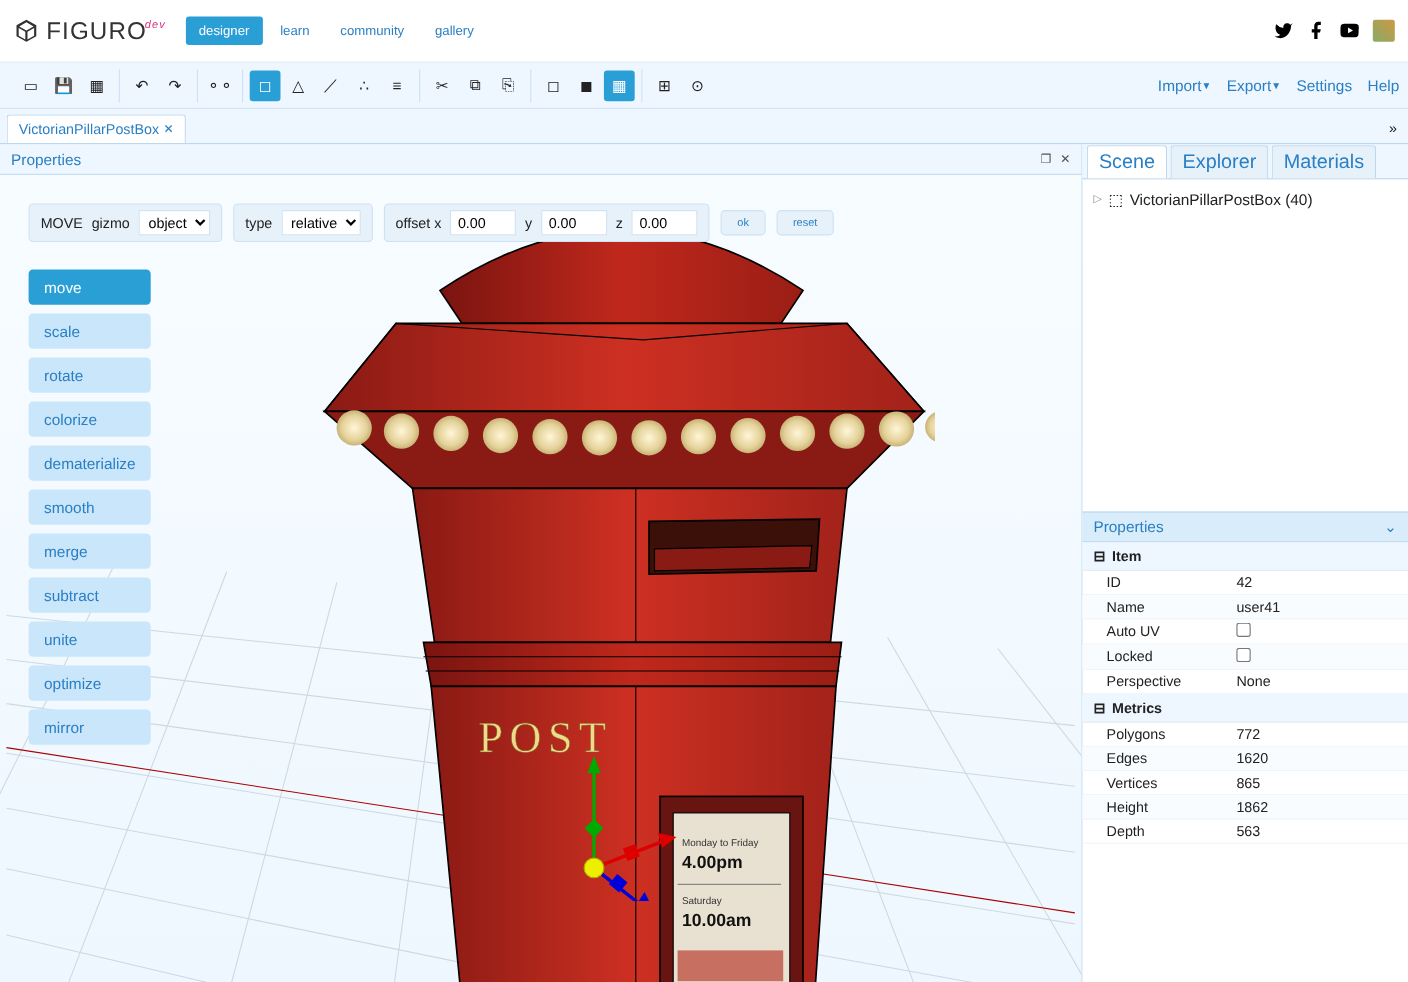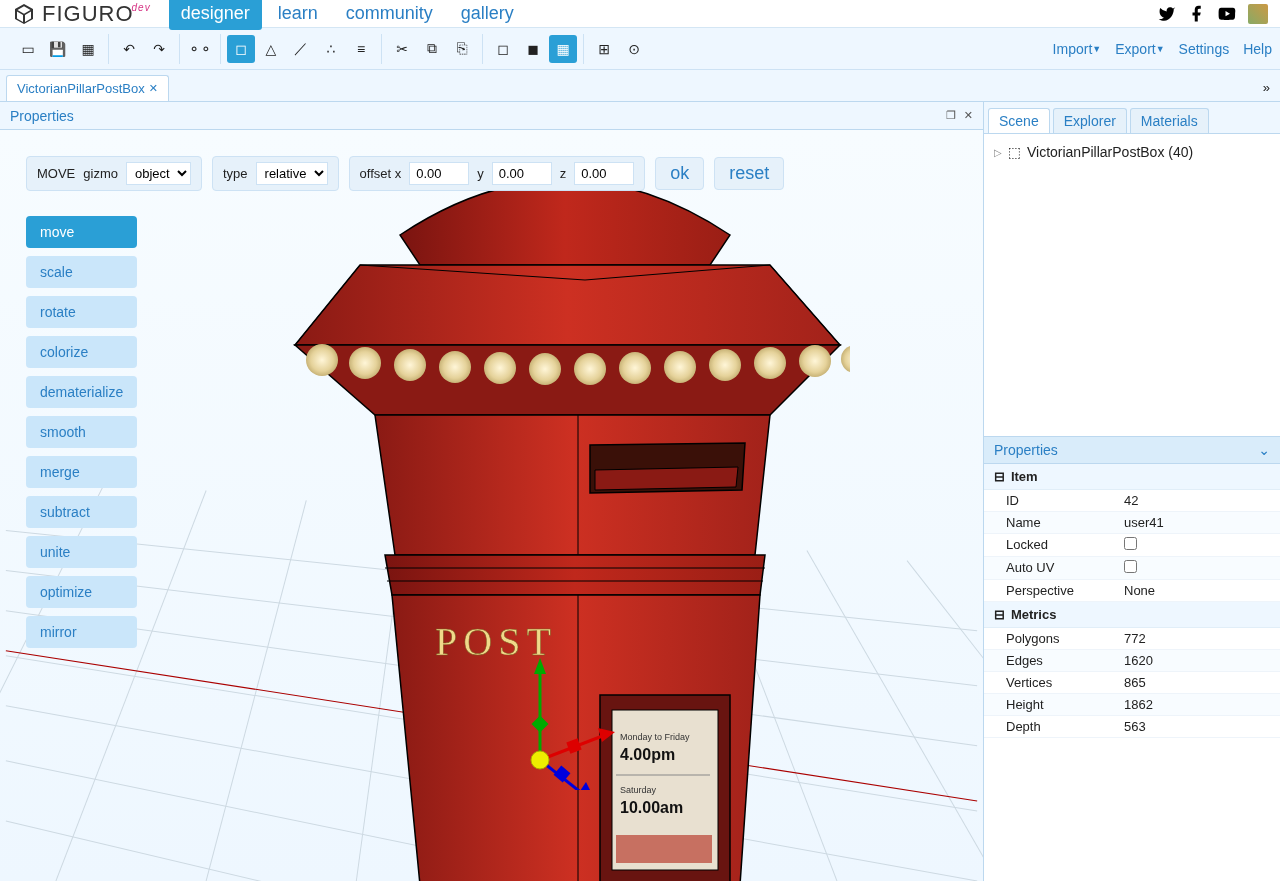--- a/index.html
+++ b/index.html
@@ -1,22 +1,22 @@
 <!DOCTYPE html>
 <html><head>
 <meta charset="utf-8">
 <style>
 * { box-sizing: border-box; margin: 0; padding: 0; }
 body { font-family: "Segoe UI", Tahoma, sans-serif; font-size: 13px; color: #222; background: #fff; overflow: hidden; width: 1280px; height: 893px; }
-.topnav { height: 28px; display: flex; align-items: center; padding: 0 12px; border-bottom: 1px solid #d4e6f4; }
+.topnav { height: 57px; display: flex; align-items: center; padding: 0 12px; border-bottom: 1px solid #d4e6f4; }
 .logo { display: flex; align-items: center; font-size: 22px; font-weight: 400; letter-spacing: 1px; color: #333; font-family: Arial, sans-serif; }
 .logo-cube { width: 24px; height: 24px; margin-right: 6px; }
 .logo sup { font-size: 10px; color: #d63384; font-style: italic; margin-left: -2px; margin-top: -12px; }
 .nav-links { display: flex; margin-left: 18px; gap: 4px; }
-.nav-link { color: #2a7fc4; padding: 6px 12px; font-size: 18px; cursor: pointer; }
+.nav-link { color: #2a7fc4; padding: 6px 12px; font-size: 12px; cursor: pointer; }
 .nav-link.active { background: #2a9fd6; color: #fff; border-radius: 3px; }
 .social { margin-left: auto; display: flex; gap: 12px; align-items: center; }
 .social-icon { width: 18px; height: 18px; fill: #000; cursor: pointer; }
 .avatar { width: 20px; height: 20px; background: linear-gradient(45deg,#8a6,#c94); border-radius: 2px; }
 .toolbar { height: 42px; background: #eef7ff; border-bottom: 1px solid #cde2f4; display: flex; align-items: center; padding: 0 8px; }
 .tb-group { display: flex; align-items: center; gap: 2px; padding: 0 6px; border-right: 1px solid #cde2f4; height: 30px; }
 .tb-btn { width: 28px; height: 28px; display: flex; align-items: center; justify-content: center; cursor: pointer; border-radius: 3px; font-size: 14px; }
 .tb-btn.active { background: #2a9fd6; color: #fff; }
 .tb-right { margin-left: auto; display: flex; gap: 14px; font-size: 14px; color: #2a7fc4; }
 .tb-right-item { display: flex; align-items: center; gap: 0; cursor: pointer; }
@@ -28,29 +28,29 @@
 .viewport-col { flex: 1; border-right: 1px solid #bcd8ef; display: flex; flex-direction: column; }
 .vp-header { height: 28px; background: #eef7ff; border-bottom: 1px solid #bcd8ef; display: flex; align-items: center; padding: 0 10px; color: #2a7fc4; font-size: 14px; }
 .vp-header-icons { margin-left: auto; display: flex; gap: 8px; cursor: pointer; font-size: 11px; color: #555; }
 .vp-body { flex: 1; position: relative; background: linear-gradient(#f7fcff, #eef7ff); overflow: hidden; }
 .grid-svg { position: absolute; inset: 0; width: 100%; height: 100%; }
 .ctrl-bar { position: absolute; top: 26px; left: 26px; right: 26px; display: flex; align-items: center; gap: 10px; }
 .ctrl-label { text-transform: uppercase; font-size: 13px; }
 .ctrl-seg { background: #e6f1fa; border: 1px solid #cde2f4; border-radius: 4px; padding: 5px 10px; display: flex; align-items: center; gap: 8px; font-size: 13px; }
 .ctrl-select { border: 1px solid #cde2f4; background: #fff; font-size: 13px; padding: 2px 4px; }
 .ctrl-input { width: 60px; border: 1px solid #cde2f4; padding: 3px 6px; font-size: 13px; }
-.ctrl-btn { background: #e6f1fa; border: 1px solid #cde2f4; color: #2a7fc4; padding: 5px 14px; border-radius: 4px; cursor: pointer; font-size: 18px; }
+.ctrl-btn { background: #e6f1fa; border: 1px solid #cde2f4; color: #2a7fc4; padding: 5px 14px; border-radius: 4px; cursor: pointer; font-size: 10px; }
 .side-tools { position: absolute; top: 86px; left: 26px; display: flex; flex-direction: column; gap: 8px; }
 .side-btn { background: #cae6fa; color: #2a7fc4; padding: 8px 14px; border-radius: 4px; cursor: pointer; font-size: 14px; text-align: left; }
 .side-btn.active { background: #2a9fd6; color: #fff; }
 .postbox { position: absolute; left: 280px; top: 5px; width: 570px; height: 750px; }
 .gizmo { position: absolute; left: 510px; top: 520px; width: 120px; height: 140px; z-index: 50; }
 .right-col { width: 296px; display: flex; flex-direction: column; }
 .rc-tabs { height: 32px; background: #eef7ff; border-bottom: 1px solid #bcd8ef; display: flex; align-items: flex-end; padding-left: 4px; gap: 3px; }
-.rc-tab { border: 1px solid #bcd8ef; border-bottom: none; padding: 4px 10px; font-size: 14px; color: #2a7fc4; background: #e6f1fa; border-radius: 3px 3px 0 0; cursor: pointer; text-align: center; }
+.rc-tab { border: 1px solid #bcd8ef; border-bottom: none; padding: 4px 10px; font-size: 18px; color: #2a7fc4; background: #e6f1fa; border-radius: 3px 3px 0 0; cursor: pointer; text-align: center; }
 .rc-tab.active { background: #fff; }
 .rc-panel-title { background: #d9ecfa; border-bottom: 1px solid #bcd8ef; padding: 5px 10px; font-size: 14px; color: #2a7fc4; }
 .rc-tree { flex: 0 0 302px; padding: 10px; font-size: 14px; overflow: auto; }
 .tree-item { display: flex; align-items: center; gap: 6px; }
 .tree-caret { font-size: 10px; color: #888; }
 .rc-panel-title2 { background: #d9ecfa; border-top: 1px solid #bcd8ef; border-bottom: 1px solid #bcd8ef; padding: 5px 10px; font-size: 14px; color: #2a7fc4; display: flex; justify-content: space-between; }
 .props-group { display: block; }
 .group-head { background: #eef7ff; border-bottom: 1px solid #e1eef8; padding: 5px 10px; font-size: 13px; font-weight: bold; display: flex; align-items: center; gap: 6px; }
 .prop-row { display: flex; border-bottom: 1px solid #eef4fa; font-size: 13px; }
 .prop-row:nth-child(odd) { background: #f8fcff; }
@@ -321,25 +321,25 @@
         </div>
       <div class="prop-row">
           <div class="prop-key">ID</div>
           <div class="prop-val">42</div>
         </div>
       <div class="prop-row">
           <div class="prop-key">Name</div>
           <div class="prop-val">user41</div>
         </div>
       <div class="prop-row">
+          <div class="prop-key">Auto UV</div>
+          <div class="prop-val"><input type="checkbox" style=""></div>
+        </div>
+      <div class="prop-row">
           <div class="prop-key">Locked</div>
-          <div class="prop-val"><input type="checkbox" style=""></div>
-        </div>
-      <div class="prop-row">
-          <div class="prop-key">Auto UV</div>
           <div class="prop-val"><input type="checkbox" style=""></div>
         </div>
       <div class="prop-row">
           <div class="prop-key">Perspective</div>
           <div class="prop-val">None</div>
         </div>
     </div>
     <div class="props-group">
       <div class="group-head">
           <span>⊟</span>

